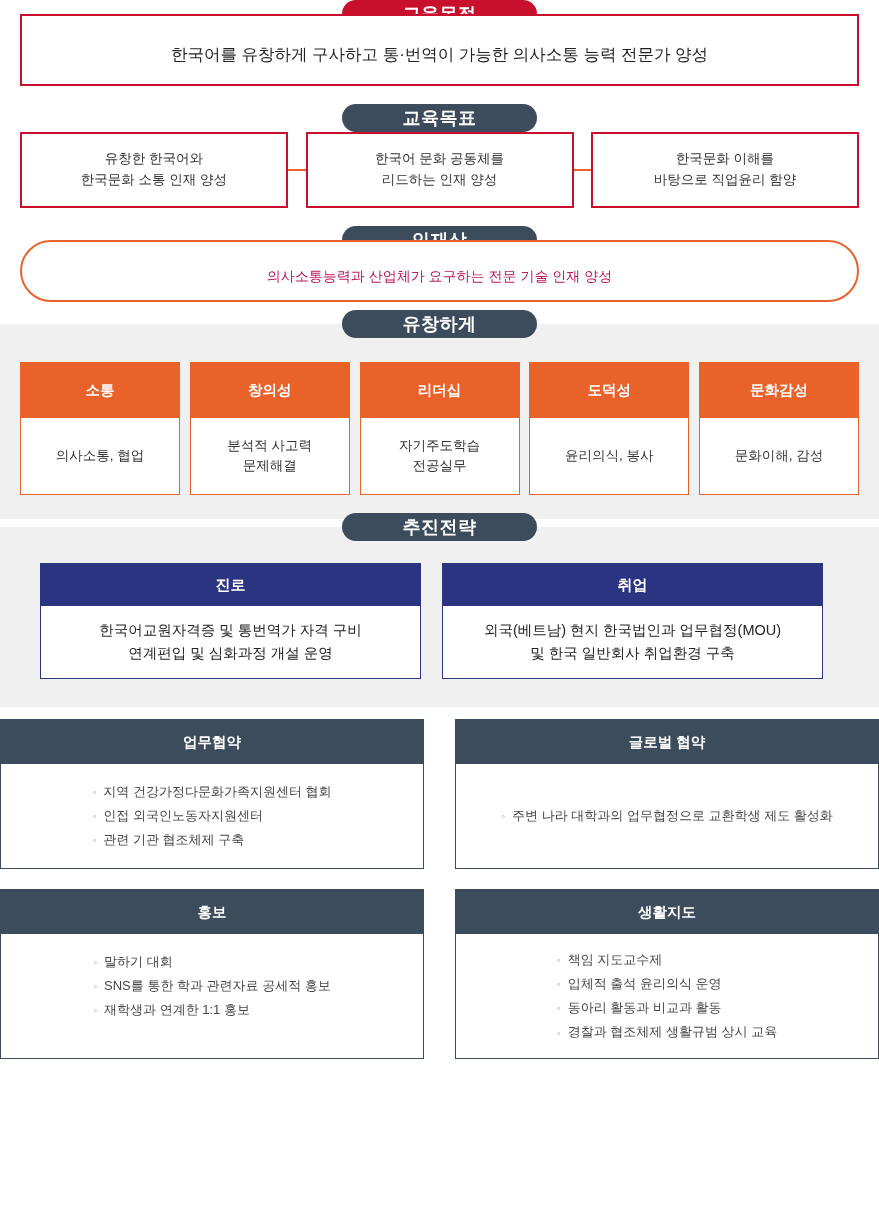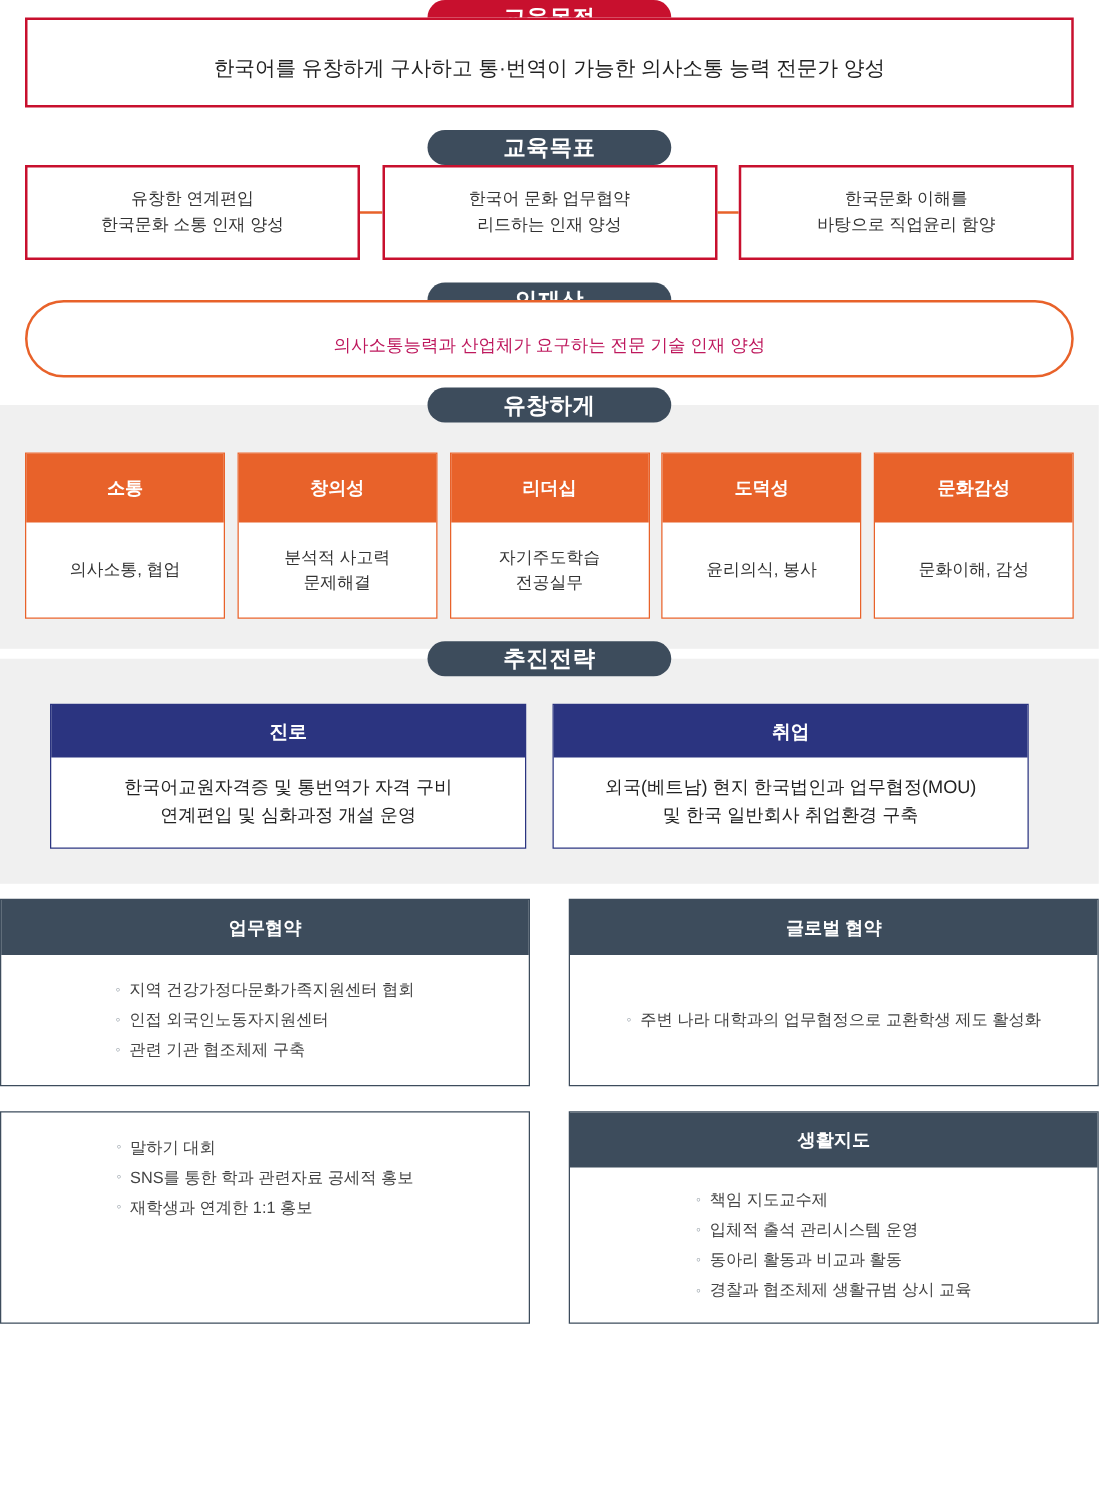--- a/index.html
+++ b/index.html
@@ -225,28 +225,28 @@
     <span class="txt">한국어를 유창하게 구사하고 통·번역이 가능한 의사소통 능력 전문가 양성</span>
   </div>
 
   <div style="margin-top:18px;">
     <div class="pill">교육목표</div>
   </div>
   <div class="goals-wrap">
     <div class="goals-row">
       <div class="goal-box">
         <div>
-          <div>유창한 연계편입</div>
+          <div>유창한 한국어와</div>
           <div>한국문화 소통 인재 양성</div>
         </div>
       </div>
       <div class="connector"></div>
       <div class="goal-box">
         <div>
-          <div>한국어 문화 업무협약</div>
+          <div>한국어 문화 공동체를</div>
           <div>리드하는 인재 양성</div>
         </div>
       </div>
       <div class="connector"></div>
       <div class="goal-box">
         <div>
           <div>한국문화 이해를</div>
           <div>바탕으로 직업윤리 함양</div>
         </div>
       </div>
@@ -351,35 +351,36 @@
     <div class="info-card">
       <div class="info-head">글로벌 협약</div>
       <div class="info-body">
         <ul class="inner">
           <li><span class="bullet">◦</span><span>주변 나라 대학과의 업무협정으로 교환학생 제도 활성화</span></li>
         </ul>
       </div>
     </div>
 
     <div class="info-card">
+      <div class="info-head">홍보</div>
       <div class="info-body">
         <ul class="inner">
           <li><span class="bullet">◦</span><span>말하기 대회</span></li>
           <li><span class="bullet">◦</span><span>SNS를 통한 학과 관련자료 공세적 홍보</span></li>
           <li><span class="bullet">◦</span><span>재학생과 연계한 1:1 홍보</span></li>
         </ul>
       </div>
     </div>
 
     <div class="info-card">
       <div class="info-head">생활지도</div>
       <div class="info-body">
         <ul class="inner">
           <li><span class="bullet">◦</span><span>책임 지도교수제</span></li>
-          <li><span class="bullet">◦</span><span>입체적 출석 관리시스템 운영</span></li>
+          <li><span class="bullet">◦</span><span>입체적 출석 윤리의식 운영</span></li>
           <li><span class="bullet">◦</span><span>동아리 활동과 비교과 활동</span></li>
           <li><span class="bullet">◦</span><span>경찰과 협조체제 생활규범 상시 교육</span></li>
         </ul>
       </div>
     </div>
 
   </div>
 
 </div>
 

